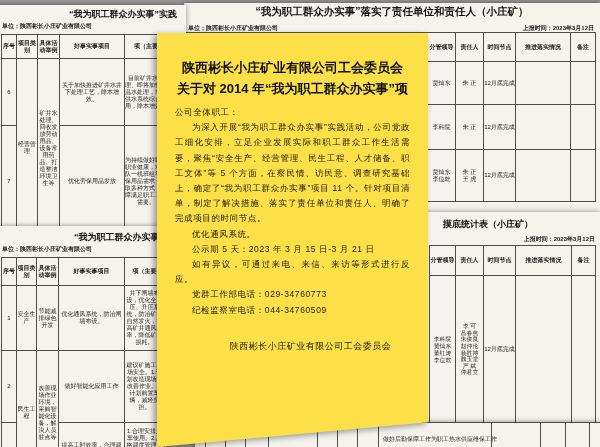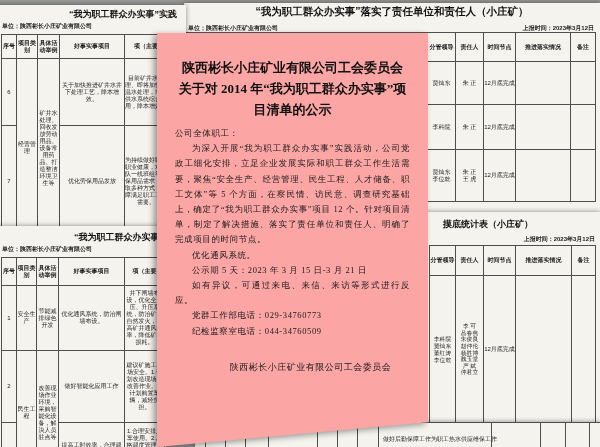--- a/index.html
+++ b/index.html
@@ -13,23 +13,23 @@
   .t{border-collapse:collapse;table-layout:fixed;position:absolute;background:transparent;}
   .t td,.t th{border:1px solid #4e4e4e;padding:0;text-align:center;vertical-align:middle;
               font-weight:normal;overflow:hidden;font-size:6px;line-height:7px;color:#222;}
   .t th{font-weight:bold;color:#1a1a1a;}
   .measure{font-size:6px;line-height:6.5px;text-align:left;padding:1px;letter-spacing:0;}
   .pre{white-space:pre-line;}
   .vline{position:absolute;top:0;bottom:0;width:1px;background:#4e4e4e;}
   
   #doc-wrap{position:absolute;left:157px;top:33px;width:271px;height:414px;z-index:10;
             filter:drop-shadow(-3px 2px 3px rgba(0,0,0,.40));}
-  #doc{width:100%;height:100%;background:#fca5a5;overflow:hidden;
+  #doc{width:100%;height:100%;background:#fde047;overflow:hidden;
        clip-path:polygon(0 0,100% 0,100% 94%,0 100%);
-       font-family:Liberation Serif, serif;}
+       font-family:Liberation Sans, sans-serif;}
   .doc-title{margin:24px 10px 0;text-align:center;font-weight:bold;font-size:13px;
              line-height:21px;color:#101010;}
   .doc-body{margin:6px 18px 0;font-size:8.5px;line-height:15.2px;text-align:justify;
             letter-spacing:.6px;color:#1b1b1b;}
   .doc-body p{margin:0;text-indent:2em;}
   .doc-body p.nofirst{text-indent:0;}
   .sign{text-align:center;padding-left:36px;font-size:9px;letter-spacing:.5px;color:#1b1b1b;}
   .topline{position:absolute;height:1px;background:#555;}
 </style>
 </head>
@@ -221,25 +221,24 @@
     </tr>
   </tbody>
     </table>
 </div>
 
 <div id="doc-wrap">
   <div id="doc">
     <div class="doc-title">
       <div>陕西彬长小庄矿业有限公司工会委员会</div>
       <div>关于对 2014 年“我为职工群众办实事”项</div>
-      <div>目清单的公示</div>
     </div>
     <div class="doc-body">
       <p class="nofirst">公司全体职工：</p>
-      <p>为深入开展“我为职工群众办实事”实践活动，公司党政工细化安排，立足企业发展实际和职工群众工作生活需要，聚焦“安全生产、经营管理、民生工程、人才储备、职工文体”等 5 个方面，在察民情、访民意、调查研究基础上，确定了“我为职工群众办实事”项目 12 个。针对项目清单，制定了解决措施、落实了责任单位和责任人、明确了完成项目的时间节点。</p>
+      <p>为深入开展“我为职工群众办实事”实践活动，公司党政工细化安排，立足企业发展实际和职工群众工作生活需要，聚焦“安全生产、经营管理、民生工程、人才储备、职工文体”等 5 个方面，在察民情、访民意、调查研究基础上，确定了“我为职工群众办实事”项目 11 个。针对项目清单，制定了解决措施、落实了责任单位和责任人、明确了完成项目的时间节点。</p>
       <p>优化通风系统。</p>
       <p>公示期 5 天：2023 年 3 月 15 日-3 月 21 日</p>
       <p>如有异议，可通过来电、来信、来访等形式进行反应。</p>
       <p>党群工作部电话：029-34760773</p>
       <p>纪检监察室电话：044-34760509</p>
     </div>
     <div class="sign" style="margin-top:22px">陕西彬长小庄矿业有限公司工会委员会</div>
   </div>
 </div>
 

